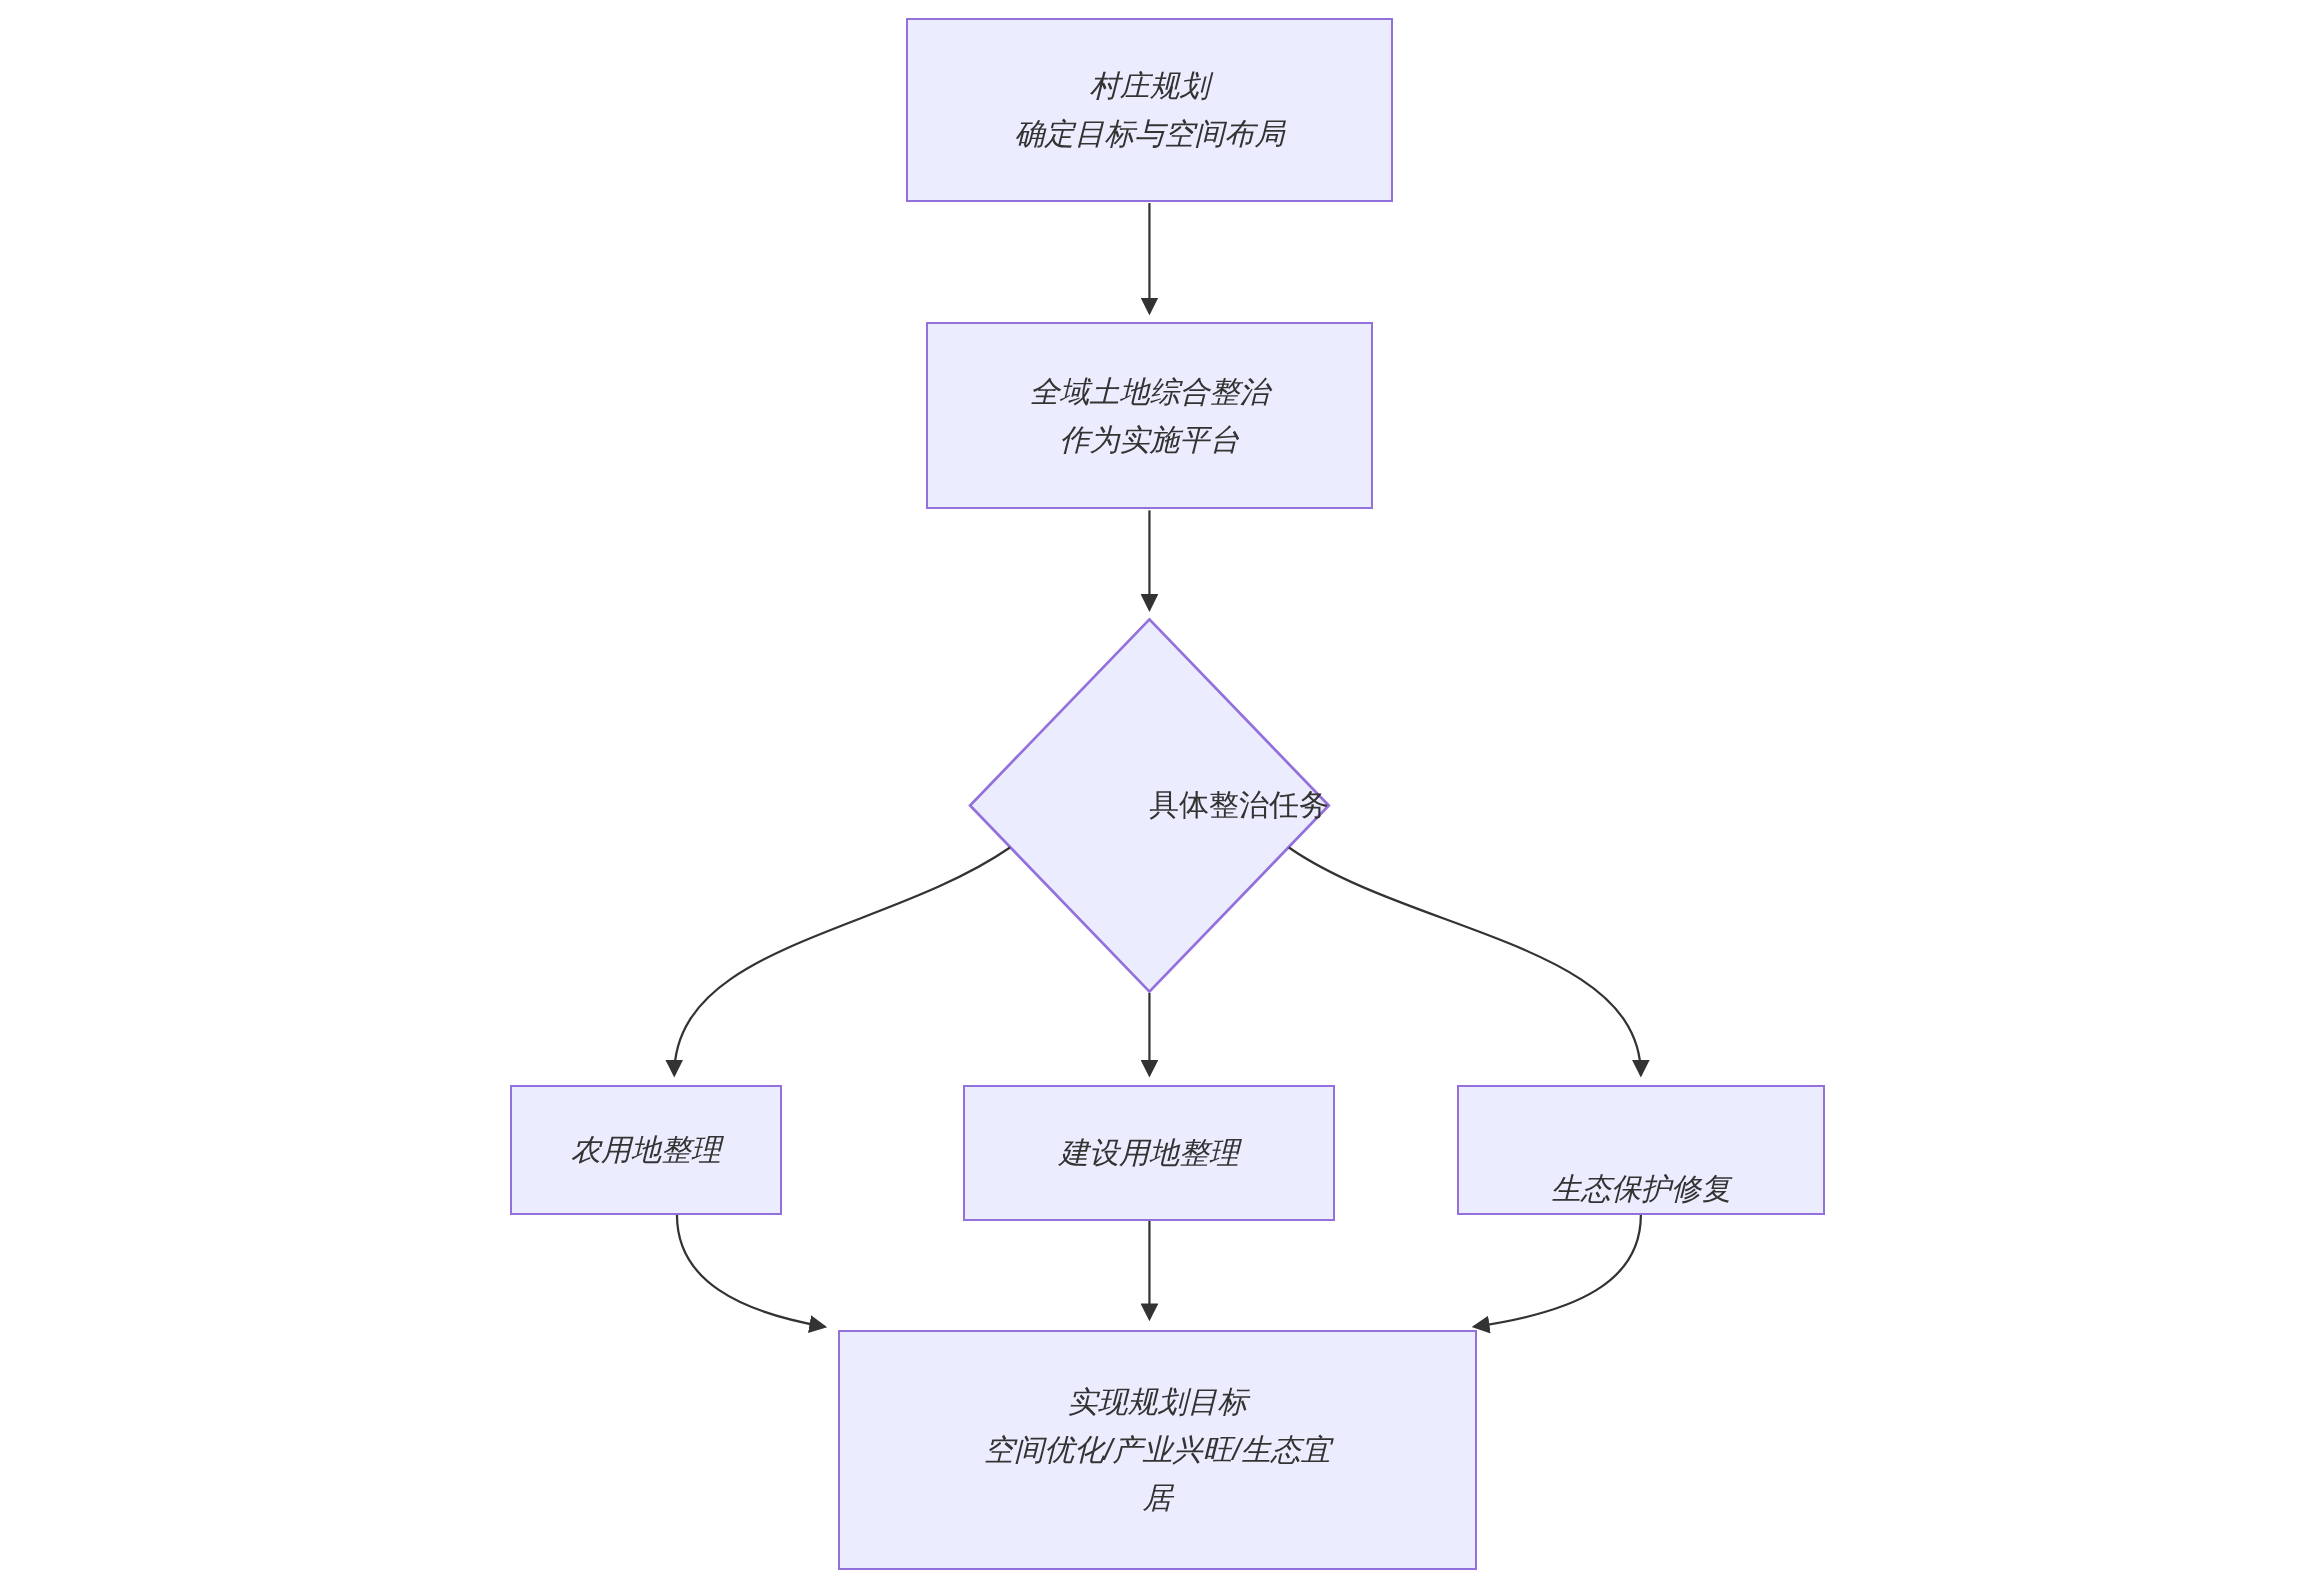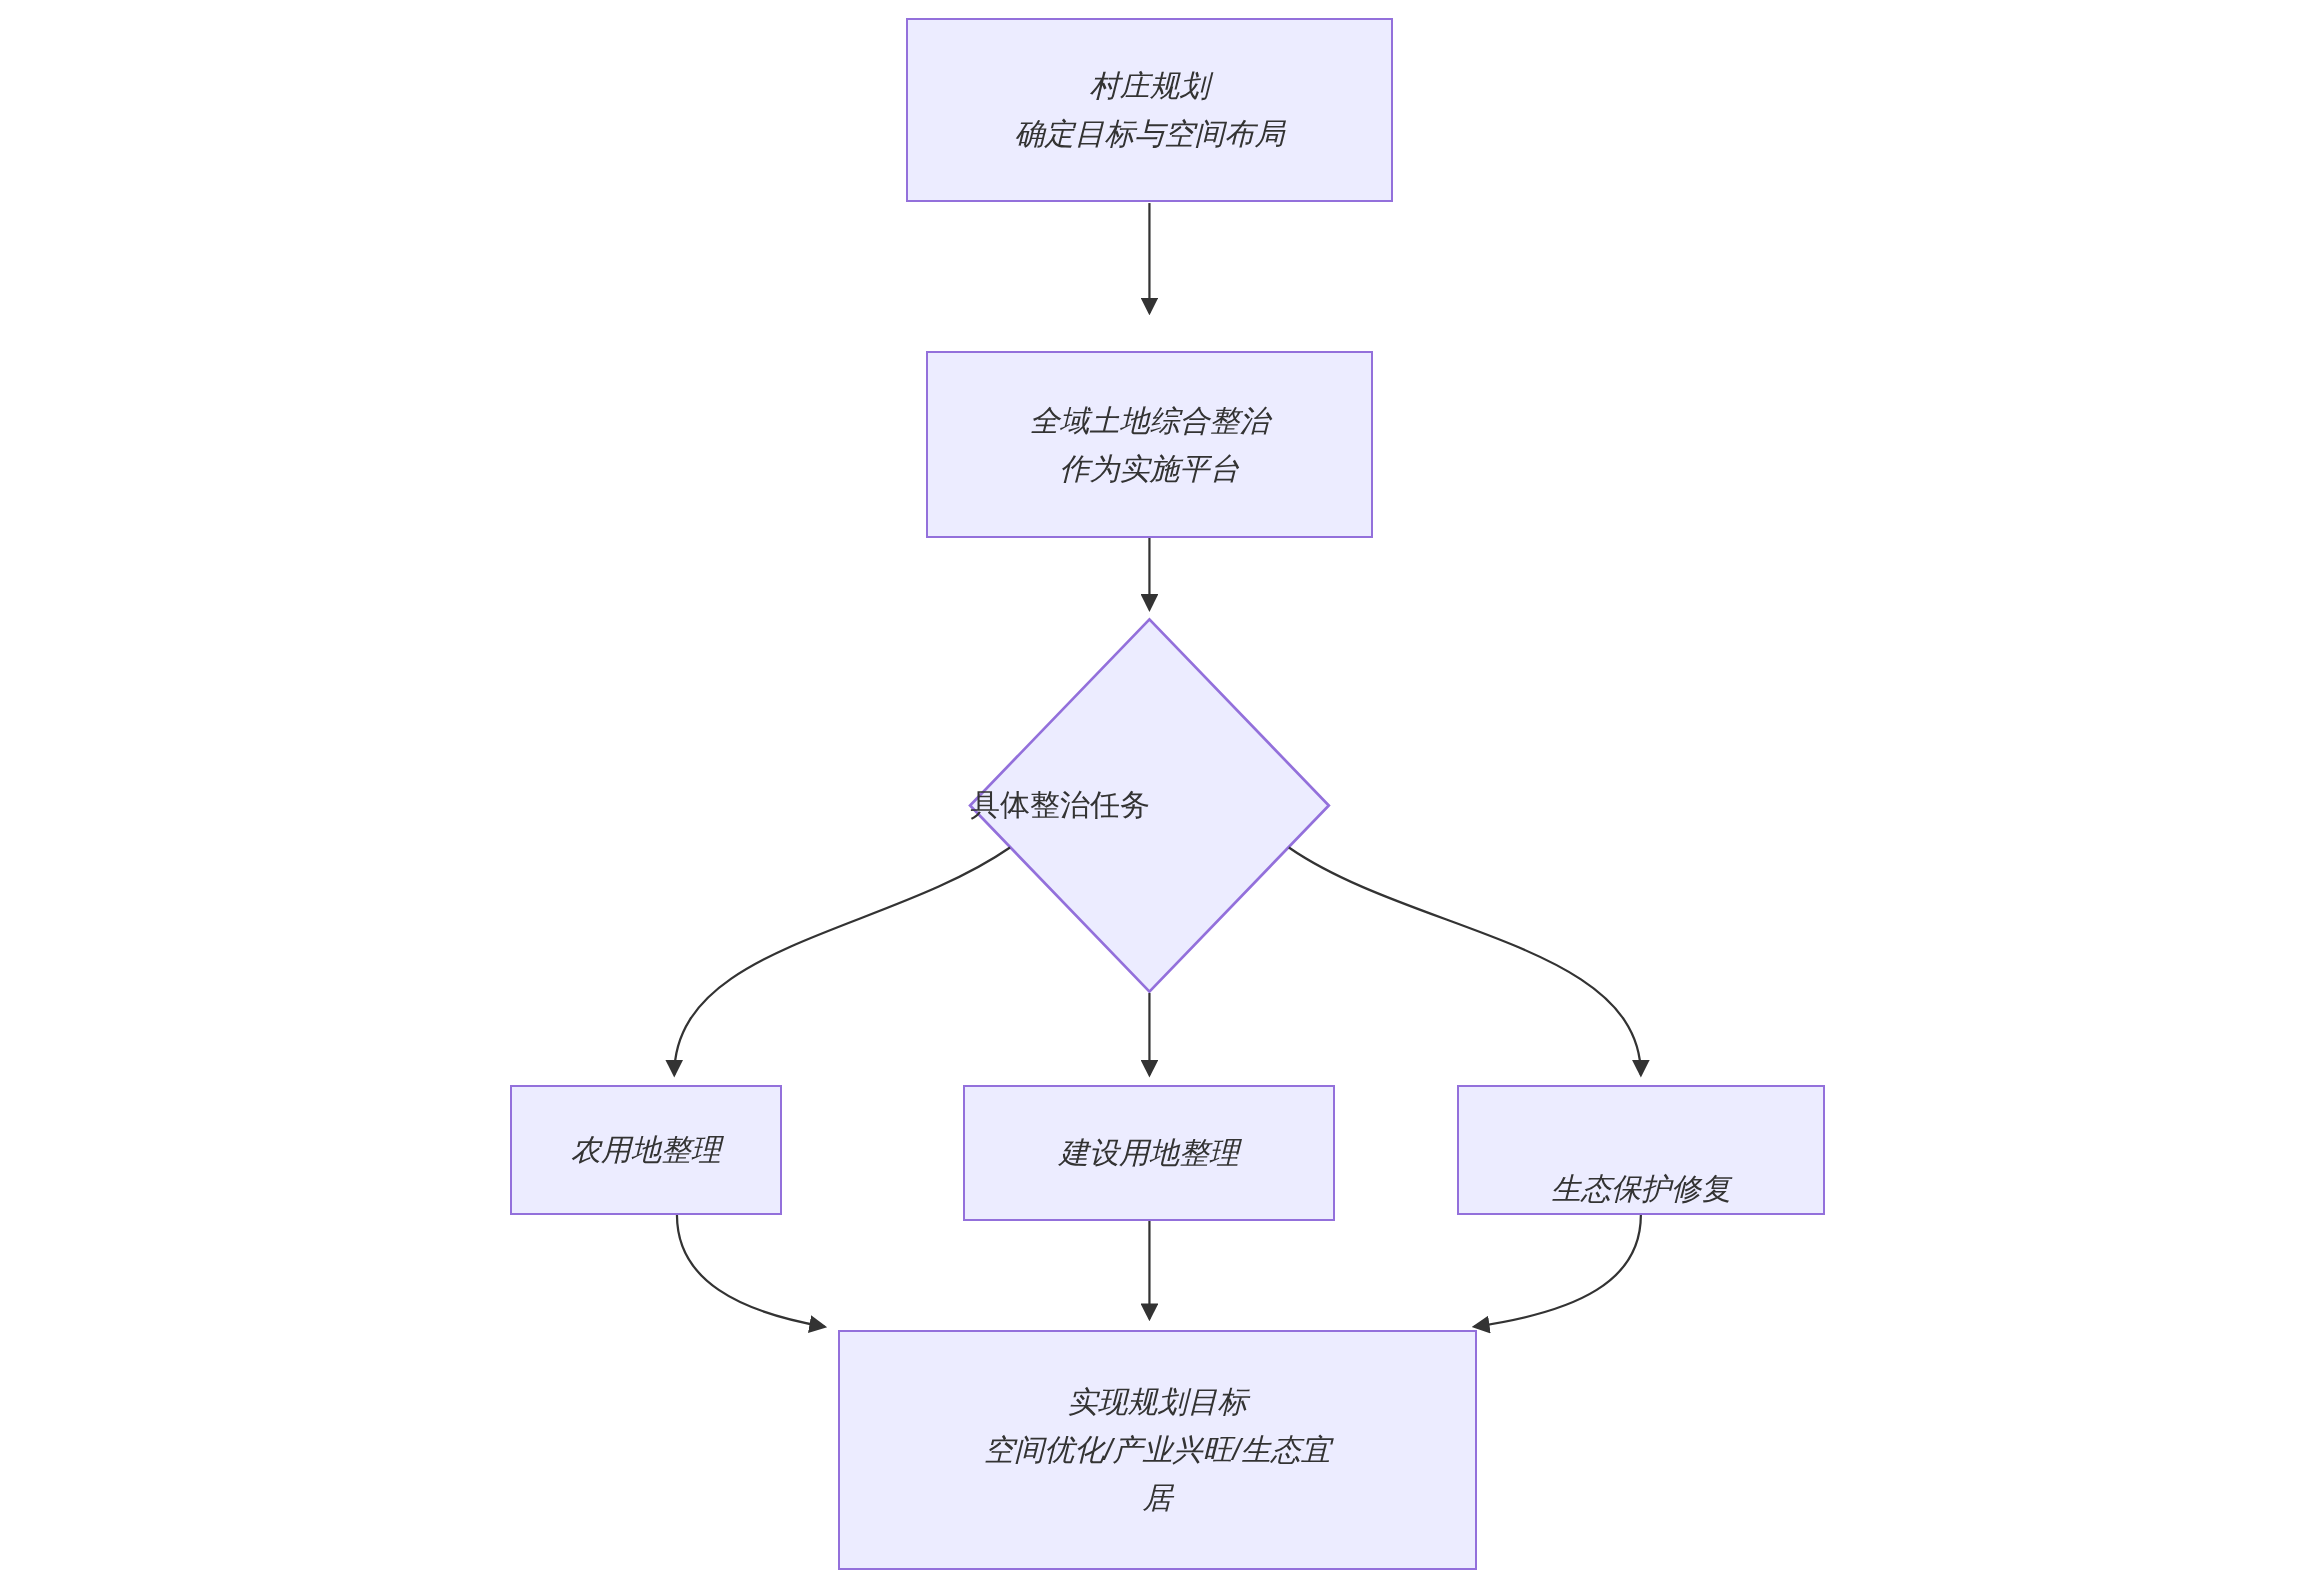--- a/index.html
+++ b/index.html
@@ -47,21 +47,21 @@
     font-size: 30px;
     line-height: 1.6;
     text-align: center;
     white-space: pre-line;
   }
   .diamond-label-box {
     position: absolute;
     z-index: 2;
     display: flex;
     align-items: center;
-    justify-content: flex-start;
+    justify-content: flex-end;
     background: transparent;
     border: none;
   }
 </style>
 </head>
 <body>
 
 <div class="canvas">
 
   <svg class="edge-layer" viewBox="0 0 3408 2346" xmlns="http://www.w3.org/2000/svg">
@@ -81,21 +81,21 @@
     <path class="edge-path" d="M 1000 1795 C 1000 1892, 1092 1938, 1218 1960" marker-end="url(#arrowhead)"></path>
     <path class="edge-path" d="M 1698 1795 L 1698 1948" marker-end="url(#arrowhead)"></path>
     <path class="edge-path" d="M 2424 1795 C 2424 1892, 2332 1938, 2178 1960" marker-end="url(#arrowhead)"></path>
   </svg>
 
   <div class="node" style="left:906px; top:17.6px; width:487px; height:184px;">
     <div class="node-label">村庄规划
 确定目标与空间布局</div>
   </div>
 
-  <div class="node" style="left:926px; top:322px; width:447px; height:187px;margin-top:29px;">
+  <div class="node" style="left:926px; top:322px; width:447px; height:187px;">
     <div class="node-label">全域土地综合整治
 作为实施平台</div>
   </div>
 
   <div class="diamond-label-box" style="left:970px; top:619px; width:359px; height:372px;">
     <div class="node-label">具体整治任务</div>
   </div>
 
   <div class="node" style="left:510px; top:1085px; width:272px; height:130px;">
     <div class="node-label">农用地整理</div>

